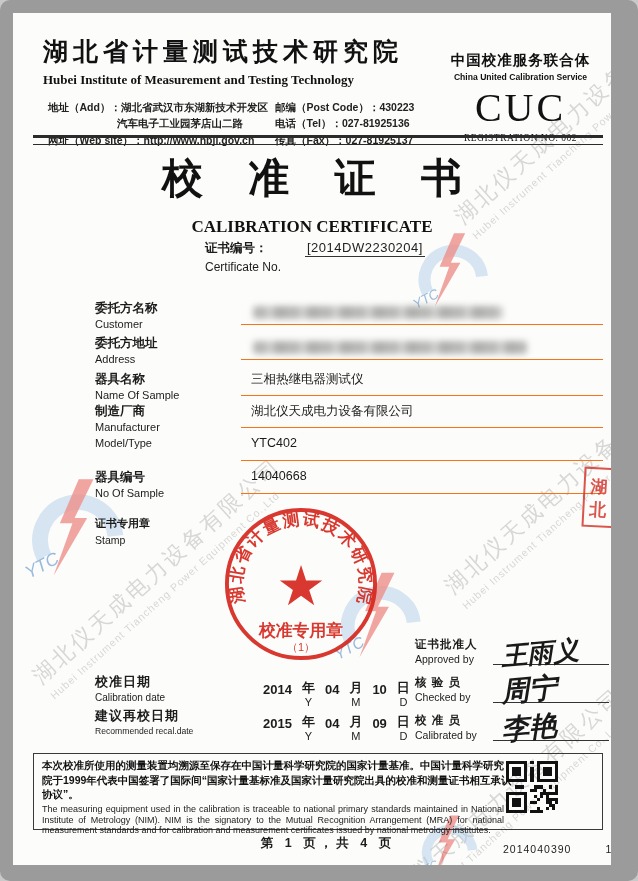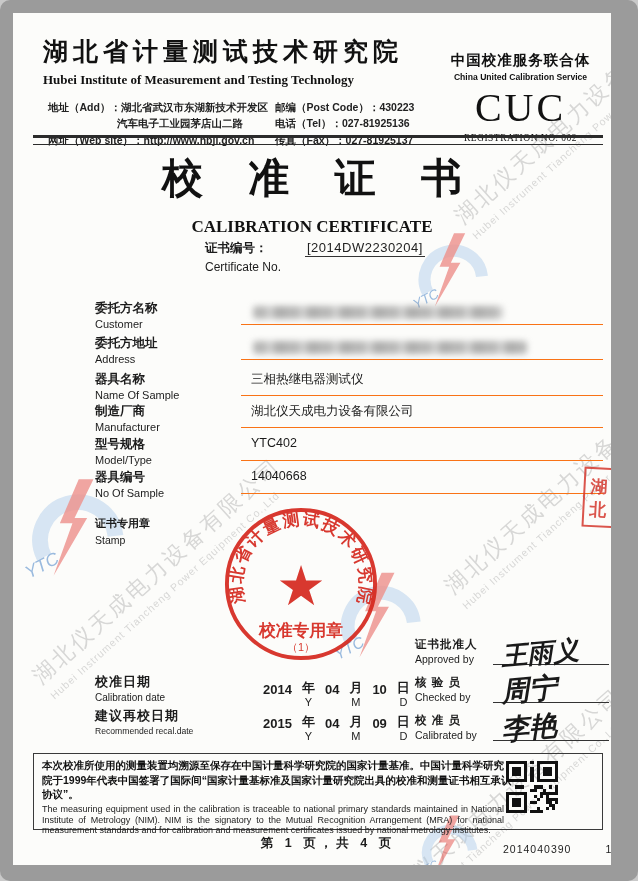--- a/index.html
+++ b/index.html
@@ -171,21 +171,20 @@
     </div>
     <div class="field" style="top:390px;">
       <div class="f-lab">
           <div class="zh">制造厂商</div>
           <div class="en">Manufacturer</div>
         </div>
       <div class="f-val">湖北仪天成电力设备有限公司</div>
     </div>
     <div class="field" style="top:423px;">
       <div class="f-lab">
-          <div class="zh">型号规格</div>
           <div class="en">Model/Type</div>
         </div>
       <div class="f-val">YTC402</div>
     </div>
     <div class="field" style="top:456px;">
       <div class="f-lab">
           <div class="zh">器具编号</div>
           <div class="en">No Of Sample</div>
         </div>
       <div class="f-val">14040668</div>

